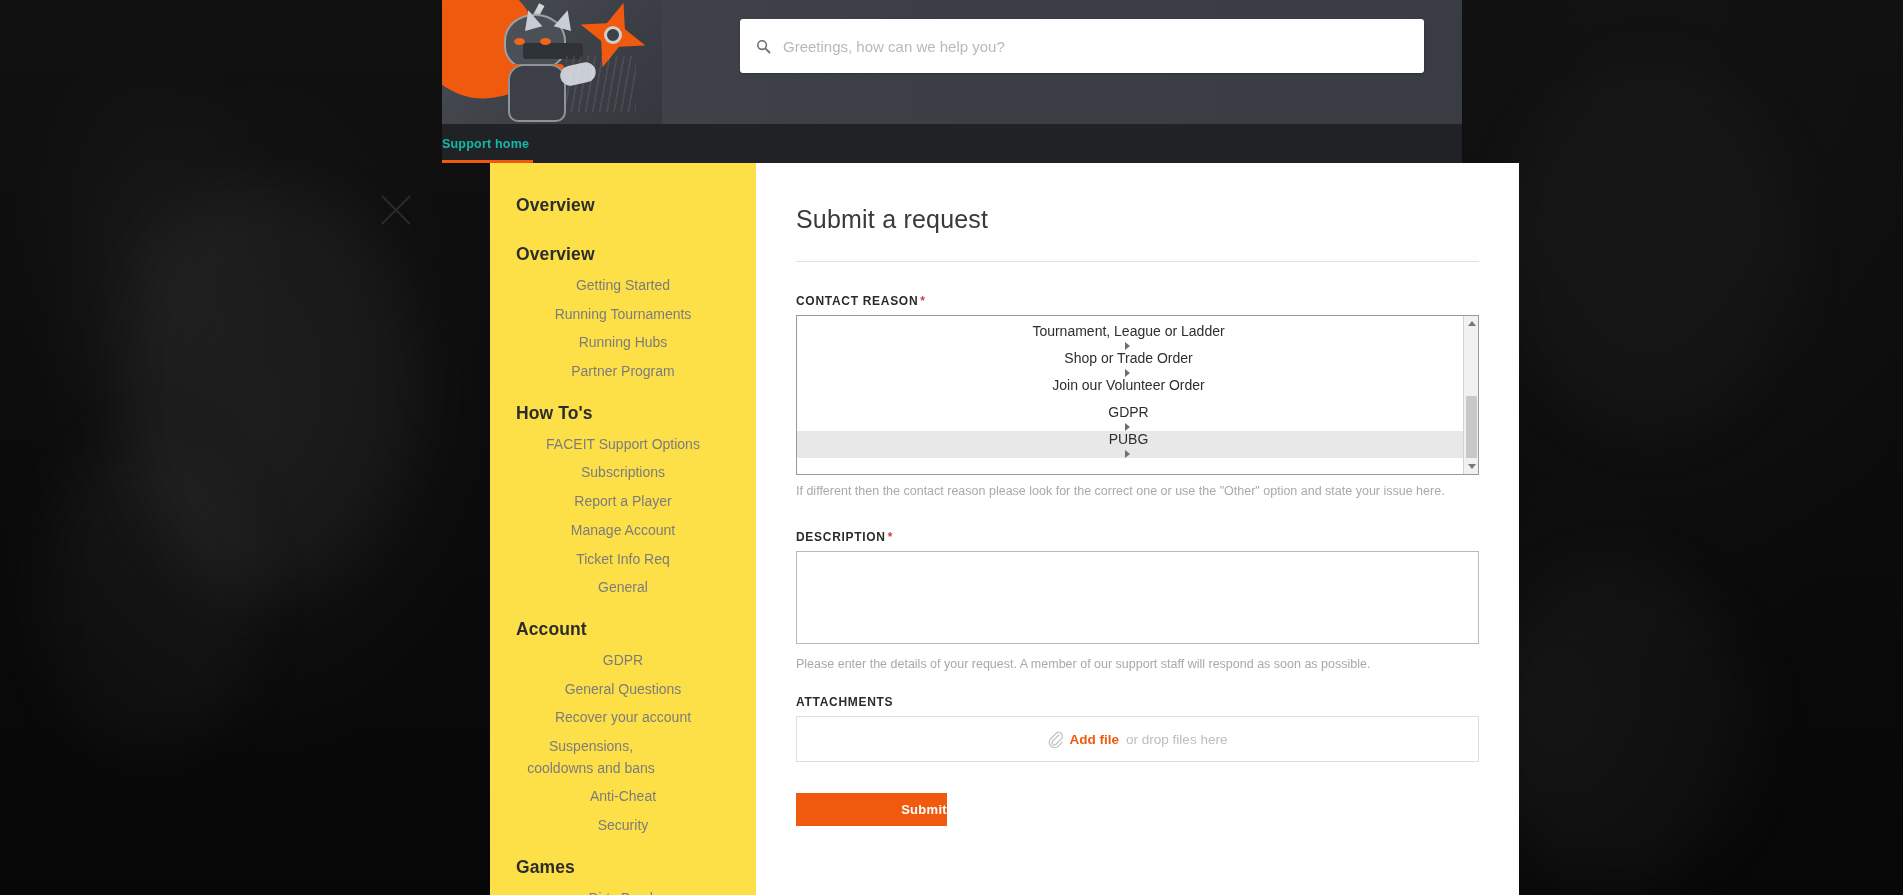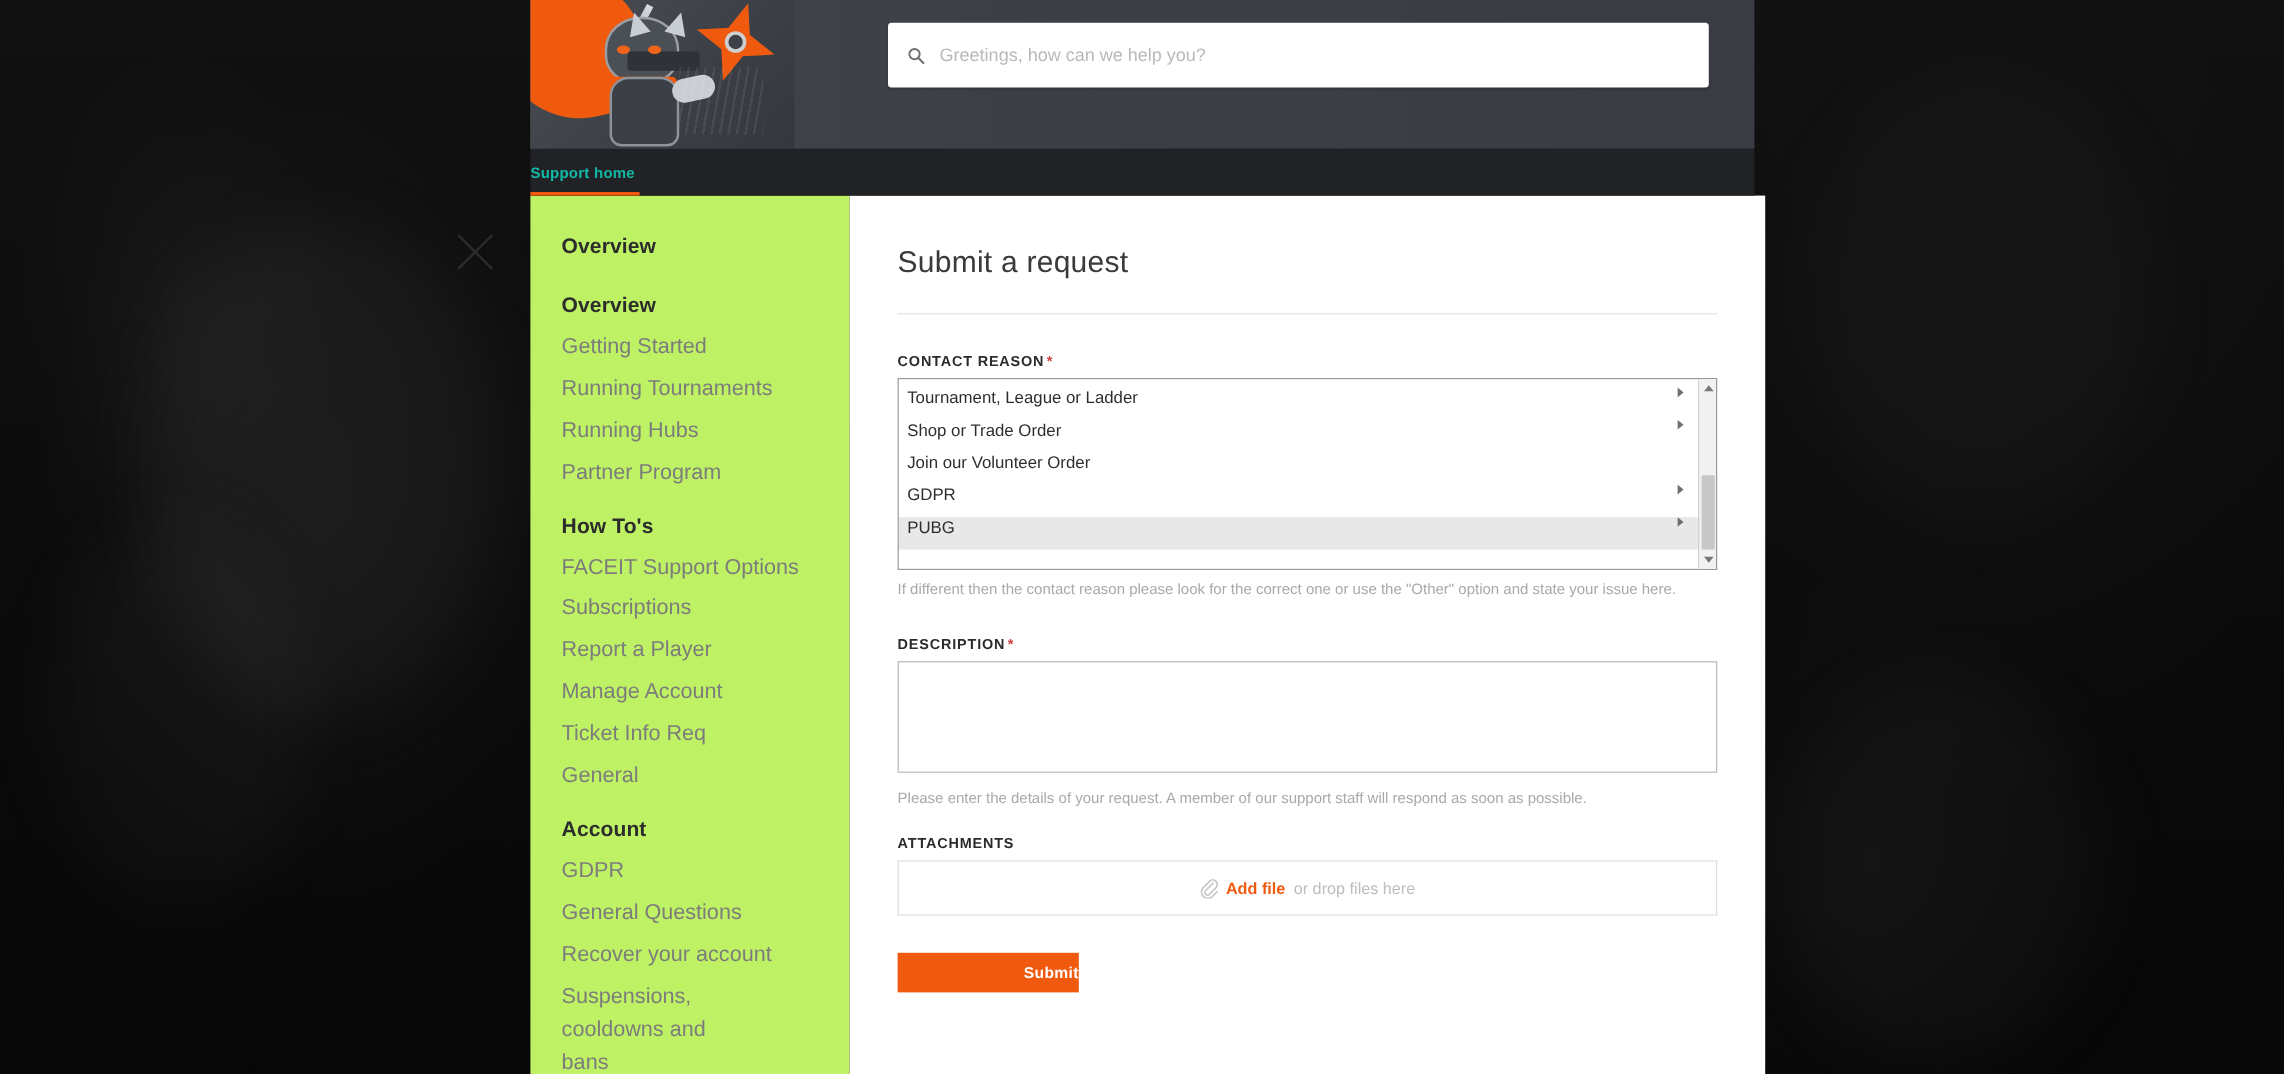--- a/index.html
+++ b/index.html
@@ -167,35 +167,37 @@
   }
   .nav-tab.active:after {
     content: ""; position: absolute; left: 0; right: 0; bottom: 0;
     height: 3px; background: #f05a0f;
   }
 
   
   #body-wrap { display: flex; height: 732px; }
   #sidebar {
     width: 266px; flex: none;
-    background: #bef264;
+    background: #fde047;
     padding: 32px 26px 0 26px;
     overflow: hidden;
+    margin-left: 48px;
   }
   .sb-group { margin-bottom: 20px; }
   .sb-title {
     font-size: 17.5px; font-weight: bold; color: #2c2c2c;
     margin-bottom: 10px; letter-spacing: 0.1px;
   }
   .sb-title.solo { margin-bottom: 28px; }
   .sb-link {
-    font-size: 18px; color: #7c7c7c;
+    font-size: 14px; color: #7c7c7c;
     line-height: 1.55;
     margin-bottom: 7px;
     cursor: pointer;
+    text-align: center;
   }
 
   #content {
     flex: 1 1 auto;
     background: #ffffff;
     padding: 42px 40px 0 40px;
   }
   #page-title {
     font-size: 25px; color: #3a3a3a; font-weight: normal;
     letter-spacing: 0.2px;
@@ -224,26 +226,27 @@
     border: 1px solid #9a9a9a;
     background: #ffffff;
     overflow: hidden;
   }
   .select-list {
     position: absolute; left: 0; top: -20px; right: 15px;
     padding: 0;
   }
   .opt {
     height: 27px;
-    display: flex; 
+    display: flex; align-items: center;
     padding: 0 10px 0 7px;
     font-family: "Liberation Sans", sans-serif;
     font-size: 14px; color: #2e2e2e;
     cursor: pointer;
     white-space: nowrap;
+    flex-direction: column;
   }
   .opt.selected { background: #e8e8e8; }
   .opt .olabel { flex: 1 1 auto; }
   .opt .sub-arrow {
     flex: none;
     width: 0; height: 0;
     border-top: 4px solid transparent;
     border-bottom: 4px solid transparent;
     border-left: 5px solid #6f6f6f;
     margin-right: 2px;

